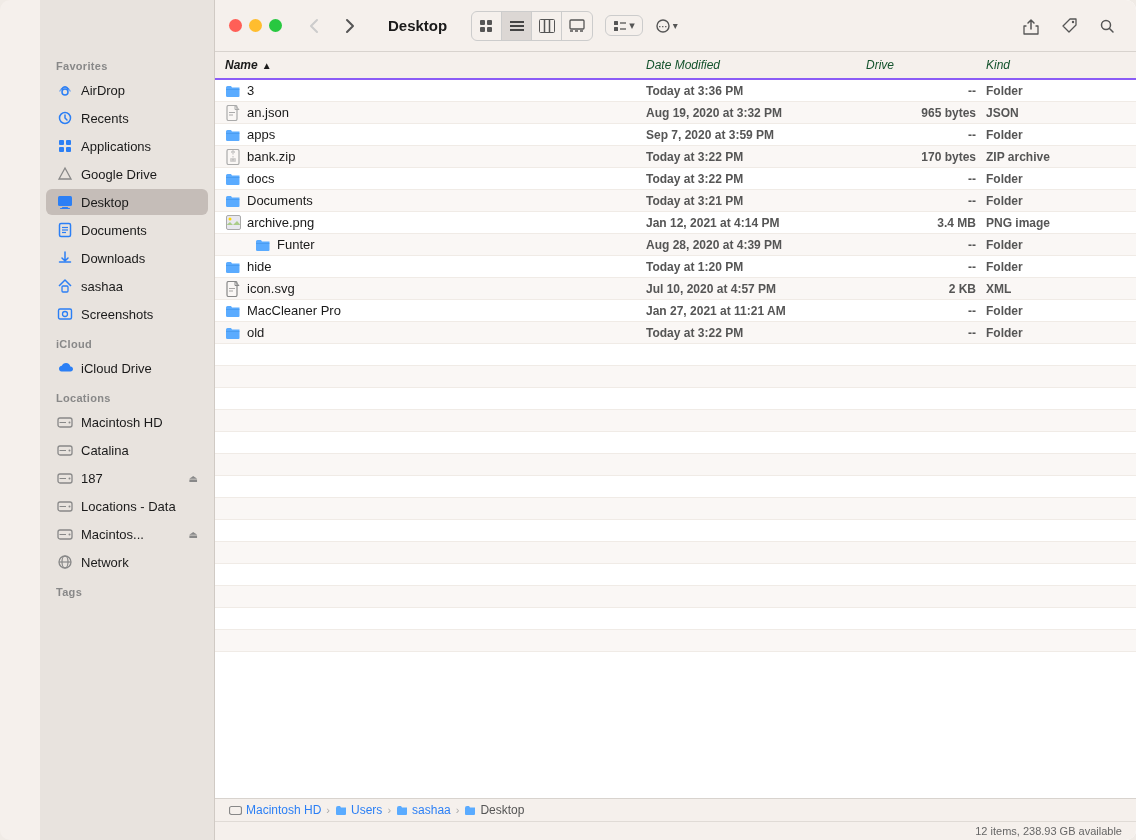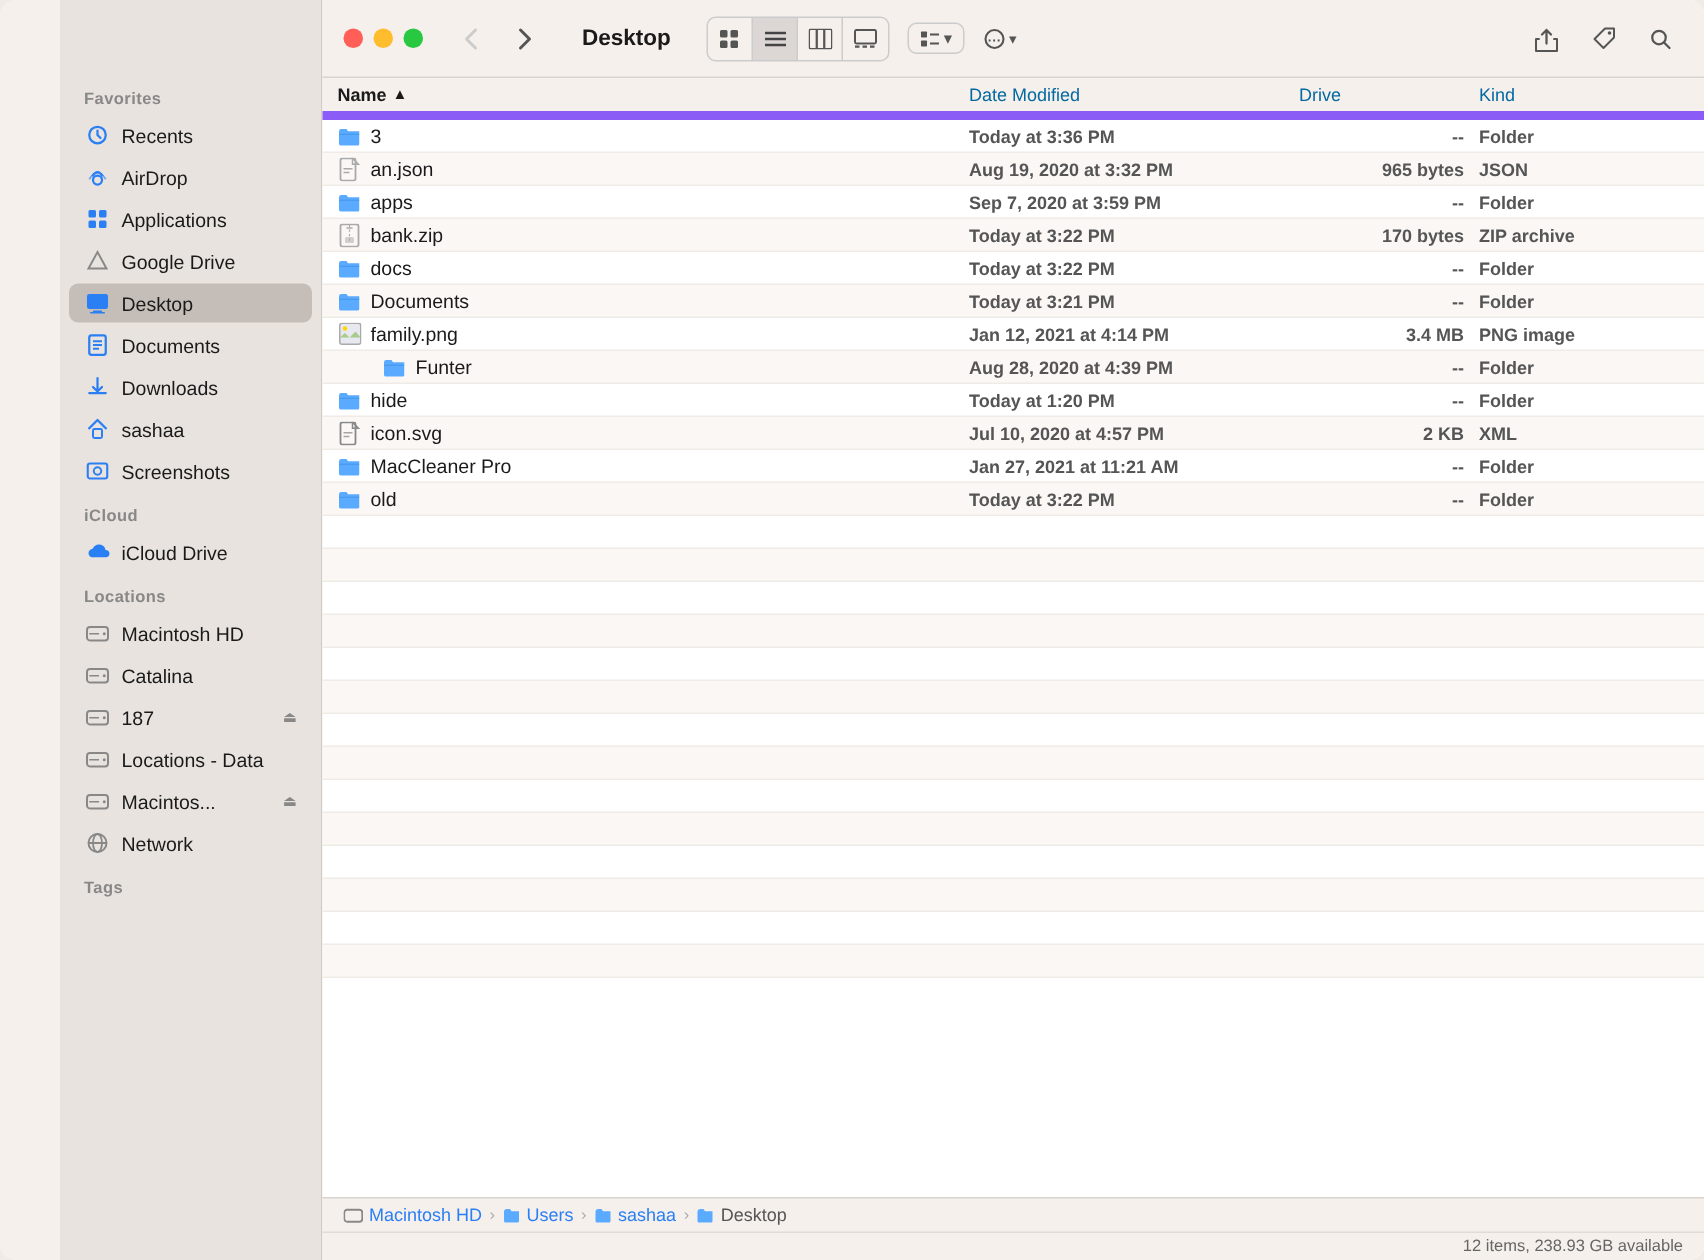--- a/index.html
+++ b/index.html
@@ -172,30 +172,31 @@
       padding: 3px 7px;
       cursor: pointer;
       font-size: 13px;
       color: #444;
     }
 
     
     .col-headers {
       display: grid;
       grid-template-columns: 1fr 220px 120px 140px;
-      border-bottom: 6px solid #8b5cf6;
+      border-bottom: 2px solid #8b5cf6;
       background: #f5f0ec;
       padding: 0 10px;
       height: 28px;
       align-items: center;
+      font-style: italic;
     }
 
     .col-header {
       font-size: 12px;
-      color: #0369a1;
+      color: #14532d;
       font-weight: 500;
       display: flex;
       align-items: center;
       gap: 4px;
       cursor: pointer;
       user-select: none;
     }
 
     .col-header.active { font-weight: 600; color: #1a1a1a; }
 
@@ -318,36 +319,36 @@
 <body>
 
 <div class="window">
 
   <div class="sidebar">
     <div class="sidebar-section-label">Favorites</div>
 
     <div class="sidebar-item">
       <div class="sidebar-item-icon icon-blue">
         <svg width="16" height="16" viewBox="0 0 16 16" fill="none">
-          <circle cx="8" cy="8" r="5.5" stroke="#2b7ff5" stroke-width="1.5" fill="none"></circle>
-          <polyline points="8,5 8,8 10,10" stroke="#2b7ff5" stroke-width="1.5" stroke-linecap="round" fill="none"></polyline>
-        </svg>
-      </div>
-      <span class="sidebar-item-label">Recents</span>
-    </div>
-
-    <div class="sidebar-item">
-      <div class="sidebar-item-icon icon-blue">
-        <svg width="16" height="16" viewBox="0 0 16 16" fill="none">
           <circle cx="8" cy="10" r="3" stroke="#2b7ff5" stroke-width="1.5" fill="none"></circle>
           <path d="M4.5 7.5 Q8 2 11.5 7.5" stroke="#2b7ff5" stroke-width="1.5" fill="none"></path>
           <path d="M2.5 9.5 Q8 1 13.5 9.5" stroke="#2b7ff5" stroke-width="1.3" fill="none" opacity="0.6"></path>
         </svg>
       </div>
       <span class="sidebar-item-label">AirDrop</span>
+    </div>
+
+    <div class="sidebar-item">
+      <div class="sidebar-item-icon icon-blue">
+        <svg width="16" height="16" viewBox="0 0 16 16" fill="none">
+          <circle cx="8" cy="8" r="5.5" stroke="#2b7ff5" stroke-width="1.5" fill="none"></circle>
+          <polyline points="8,5 8,8 10,10" stroke="#2b7ff5" stroke-width="1.5" stroke-linecap="round" fill="none"></polyline>
+        </svg>
+      </div>
+      <span class="sidebar-item-label">Recents</span>
     </div>
 
     <div class="sidebar-item">
       <div class="sidebar-item-icon icon-blue">
         <svg width="16" height="16" viewBox="0 0 16 16" fill="none">
           <rect x="2" y="2" width="5" height="5" rx="1" fill="#2b7ff5"></rect>
           <rect x="9" y="2" width="5" height="5" rx="1" fill="#2b7ff5"></rect>
           <rect x="2" y="9" width="5" height="5" rx="1" fill="#2b7ff5"></rect>
           <rect x="9" y="9" width="5" height="5" rx="1" fill="#2b7ff5"></rect>
         </svg>
@@ -706,21 +707,21 @@
     </div>
         <div class="file-row">
       <div class="file-name-cell">
         <div class="file-icon">
               <svg width="15" height="15" viewBox="0 0 15 15" fill="none">
         <rect x="0.5" y="0.5" width="14" height="14" rx="1.5" fill="#e8e8f0" stroke="#aaa" stroke-width="1"></rect>
         <circle cx="4" cy="4" r="1.5" fill="#ffd700"></circle>
         <path d="M0.5 10 L4 7 L7 10 L11 6 L14.5 10" fill="#90c060" opacity="0.7"></path>
       </svg>
             </div>
-        <span class="file-name-text">family.png</span>
+        <span class="file-name-text">archive.png</span>
       </div>
       <div class="file-date">Jan 12, 2021 at 4:14 PM</div>
       <div class="file-size">3.4 MB</div>
       <div class="file-kind">PNG image</div>
     </div>
         <div class="file-row alt selected">
       <div class="file-name-cell">
         <div class="file-icon">
               <svg width="16" height="14" viewBox="0 0 16 14" fill="none">
       <path d="M1 3.5 Q1 2 2.5 2 L6 2 L7 3.5 L14.5 3.5 L14.5 12 Q14.5 13 13.5 13 L2.5 13 Q1 13 1 12 Z" fill="#5aabff"></path>

